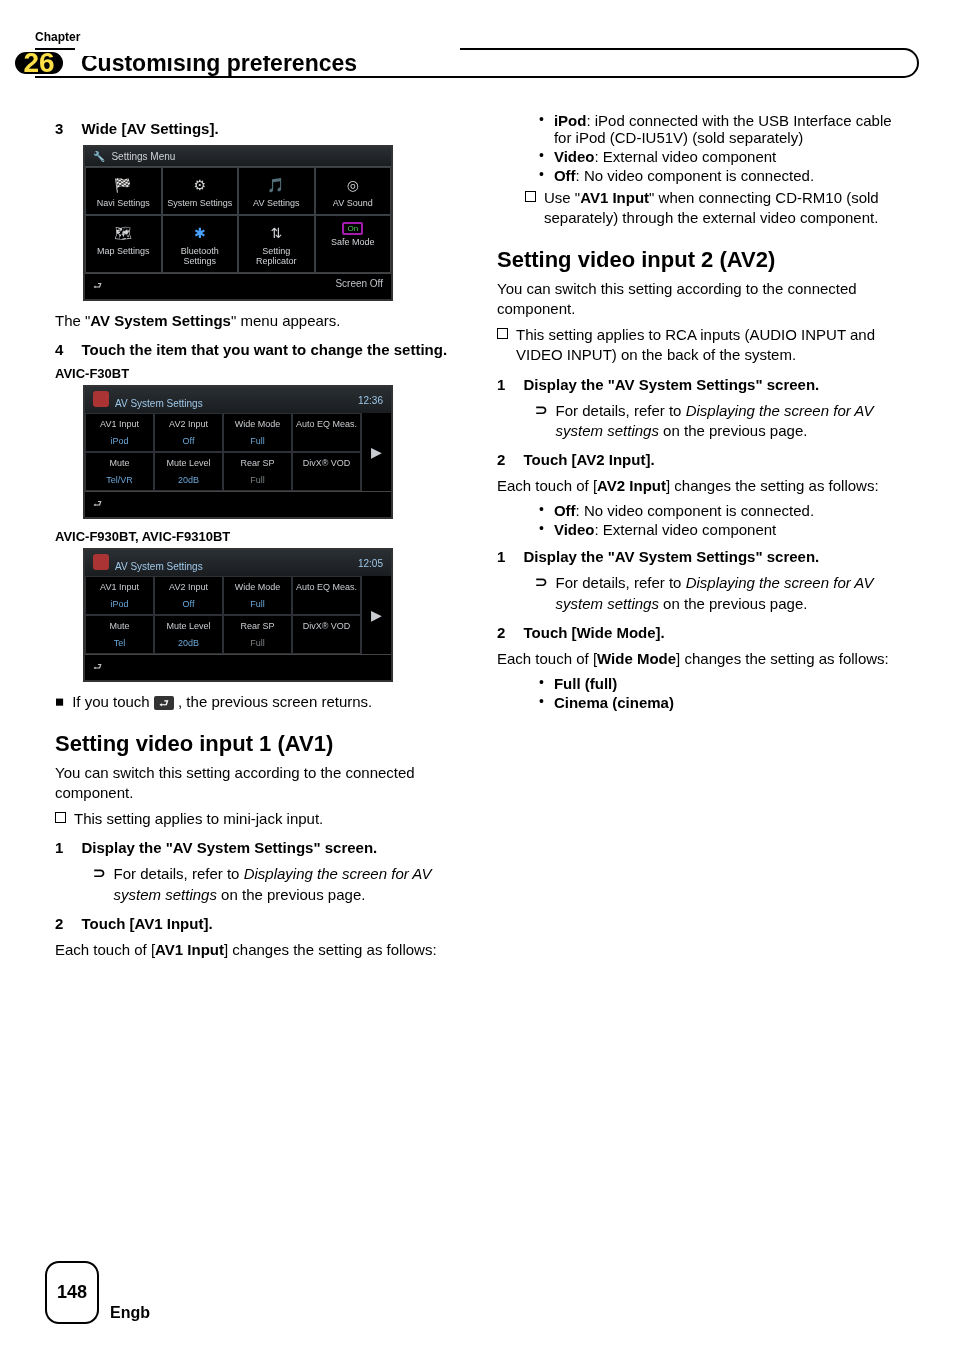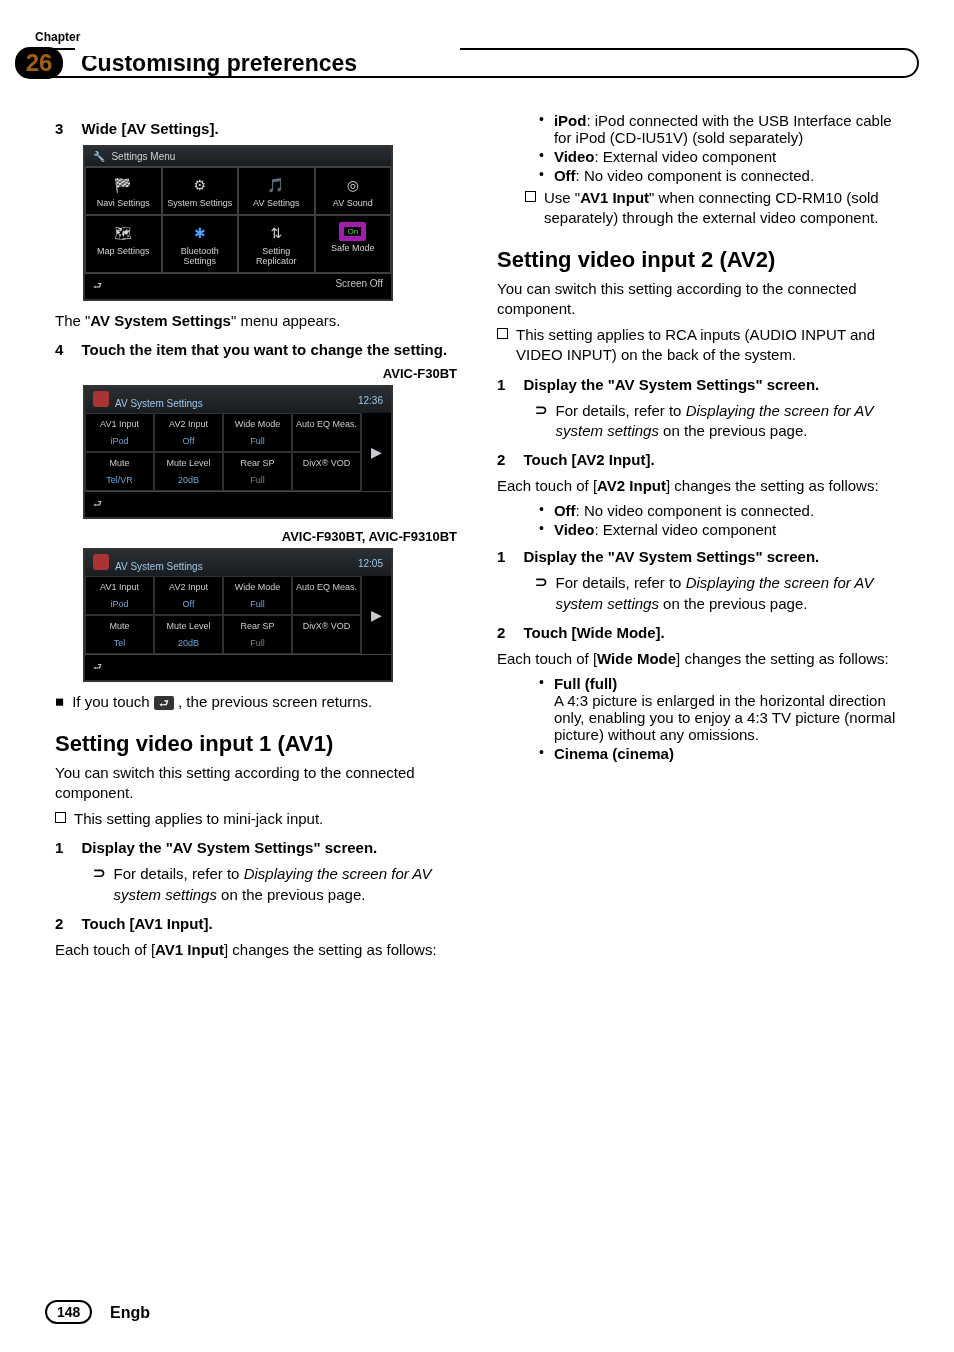--- a/index.html
+++ b/index.html
@@ -13,60 +13,60 @@
     position: relative;
     padding: 30px 55px 40px 55px;
   }
   .chapter-label { font-size: 12px; font-weight: bold; margin-left: -20px; margin-bottom: 2px; }
   .chapter-bar {
     display: flex; align-items: center; position: relative;
     margin-left: -40px; margin-right: -30px; margin-bottom: 30px;
     height: 34px;
   }
   .chapter-number {
-    background: #000; color: #a16207; width: 48px; height: 32px;
+    background: #000; color: #fde047; width: 48px; height: 22px;
     display: flex; align-items: center; justify-content: center;
-    font-size: 24px; font-weight: bold; border-radius: 15px;
+    font-size: 28px; font-weight: bold; border-radius: 15px;
     position: relative; z-index: 2;
   }
   .chapter-title {
     font-size: 23px; font-weight: bold; margin-left: 18px; margin-right: 20px;
   }
   .bar-line {
     position: absolute; left: 20px; right: 10px; top: 2px; bottom: 2px;
     border: 2px solid #000; border-left: none;
     border-top-right-radius: 16px; border-bottom-right-radius: 16px;
     z-index: 0;
   }
   .bar-line-gap {
     position: absolute; left: 40px; width: 385px; top: -2px; height: 8px; background: #fff;
   }
   .columns { display: flex; gap: 40px; }
   .col { flex: 1; min-width: 0; }
   .step-line { margin-top: 10px; margin-bottom: 8px; }
   .step-num { font-weight: bold; margin-right: 14px; }
   .step-text { font-weight: bold; }
   .body { font-size: 15px; line-height: 1.35; margin-bottom: 6px; }
-  .model { font-size: 13px; font-weight: bold; margin: 8px 0 4px; text-align: right; }
+  .model { font-size: 13px; font-weight: bold; margin: 8px 0 4px; }
   .screenshot {
     background: #000; width: 310px; margin: 4px 0 10px 28px;
     border: 2px solid #333; font-size: 10px; color: #fff;
   }
   .menu-head {
     background: linear-gradient(#2a2f33,#1a1d20);
     display:flex; align-items:center; padding:4px 8px; gap:6px;
     border-bottom:1px solid #444; color:#cfd3d6;
   }
   .menu-grid { display:flex; flex-wrap:wrap; }
   .menu-cell {
     width:25%; text-align:center; padding:6px 2px;
     border:1px solid #3a3f44; font-size:9px; color:#d0d3d6;
   }
   .menu-cell .ic { width:26px;height:22px;margin:0 auto 2px;display:flex;align-items:center;justify-content:center;font-size:14px;}
-  .on-badge{ display:inline-block;border:5px solid #a21caf;color:#4fcf4f;font-size:8px;padding:0 3px;border-radius:2px;margin-bottom:2px;}
+  .on-badge{ display:inline-block;border:2px solid #a21caf;color:#4fcf4f;font-size:8px;padding:0 3px;border-radius:2px;margin-bottom:2px;}
   .menu-foot {display:flex;justify-content:space-between;padding:4px 8px;border-top:1px solid #444;color:#c0c3c6;font-size:10px;}
   .avscreen-head{display:flex;justify-content:space-between;align-items:center;background:linear-gradient(#2a2f33,#1a1d20);padding:4px 8px;color:#9ec7e8;}
   .avscreen-head .gear{width:16px;height:16px;background:#a33;border-radius:3px;display:inline-block;margin-right:6px;}
   .av-grid-wrap{display:flex;}
   .av-grid{flex:1;display:grid;grid-template-columns:repeat(4,1fr);}
   .av-cell{border:1px solid #2d3135;padding:5px 2px;text-align:center;}
   .av-cell .top{color:#c8ccd0;font-size:9px;margin-bottom:7px;}
   .av-cell .bot{color:#6aa7d8;font-size:9px;}
   .av-cell.grey .bot{color:#7c8084;}
   .av-arrow{width:30px;display:flex;align-items:center;justify-content:center;color:#c8ccd0;font-size:14px;border-left:1px solid #2d3135;}
@@ -81,22 +81,22 @@
   .dref .txt{font-style:normal;line-height:1.35;}
   .dref .txt i{font-style:italic;}
   .note-sq{display:flex;gap:8px;margin:4px 0 6px 28px;}
   .note-sq .sq{border:1.5px solid #000;width:11px;height:11px;margin-top:3px;flex-shrink:0;}
   .note-sq .txt{flex:1;line-height:1.35;}
   .h2{font-size:22px;font-weight:bold;margin:18px 0 6px;}
   .h3{font-size:18px;font-weight:bold;margin:16px 0 6px;}
   .back-icon{display:inline-block;width:20px;height:14px;background:#333;color:#fff;border-radius:2px;font-size:11px;text-align:center;vertical-align:middle;line-height:14px;}
   .page-num{
     position:absolute;left:45px;bottom:28px;
-    border:2px solid #000;border-radius:14px;padding:2px 10px;
-    font-weight:bold;font-size:14px;
+    border:2px solid #000;border-radius:14px;padding:19px 10px;
+    font-weight:bold;font-size:18px;
   }
   .engb{position:absolute;left:110px;bottom:30px;font-size:16px;font-weight:bold;margin-top:36px;}
 </style>
 </head>
 <body>
 
 <div class="chapter-label">Chapter</div>
 <div class="chapter-bar">
   <div class="bar-line">
     <div class="bar-line-gap"></div>
@@ -349,21 +349,20 @@
     </div>
     <p class="body">
       <span>Each touch of [</span><b>Wide Mode</b><span>] changes the setting as follows:</span>
     </p>
 
     <div class="dot-list">
       <div class="dot-item">
         <span class="dot">•</span>
         <span class="txt">
           <b>Full (full)</b><br>
-          <span>A 4:3 picture is enlarged in the horizontal direction only, enabling you to enjoy a 4:3 TV picture (normal picture) without any omissions.</span>
         </span>
       </div>
       <div class="dot-item">
         <span class="dot">•</span>
         <span class="txt"><b>Cinema (cinema)</b></span>
       </div>
     </div>
 
   </div>
 </div>

